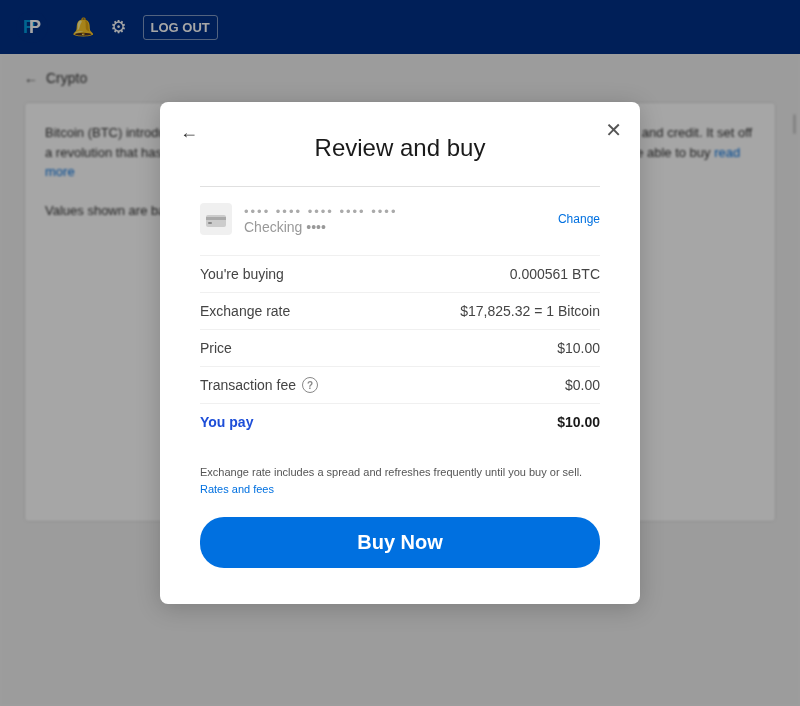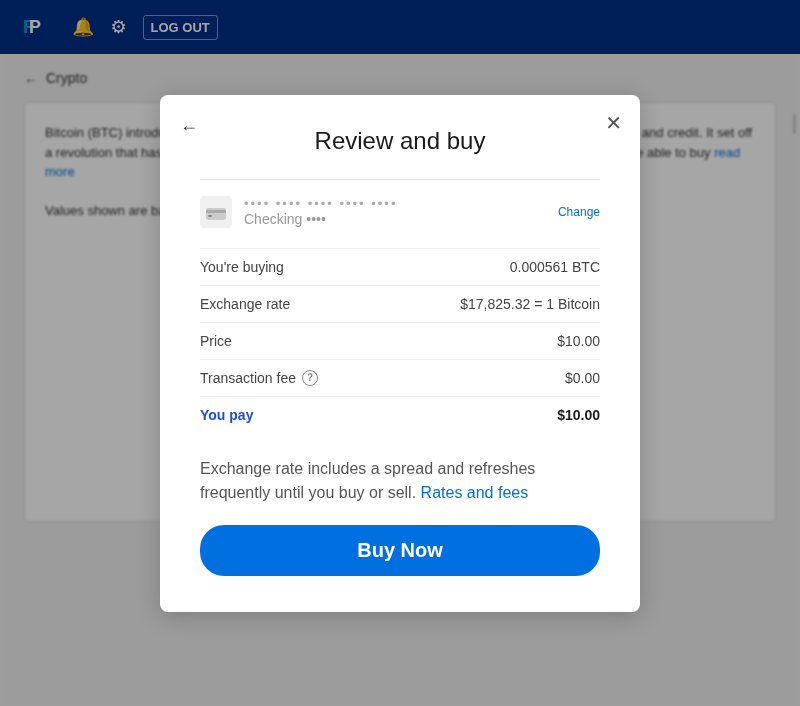--- a/index.html
+++ b/index.html
@@ -228,21 +228,21 @@
       align-items: center;
       justify-content: center;
       font-size: 10px;
       color: #888;
       cursor: pointer;
       font-weight: 600;
     }
 
     
     .note-text {
-      font-size: 16px;
+      font-size: 11px;
       color: #555;
       line-height: 1.5;
       margin: 24px 0 20px;
     }
     .note-link {
       color: #0070e0;
       cursor: pointer;
     }
 
     

